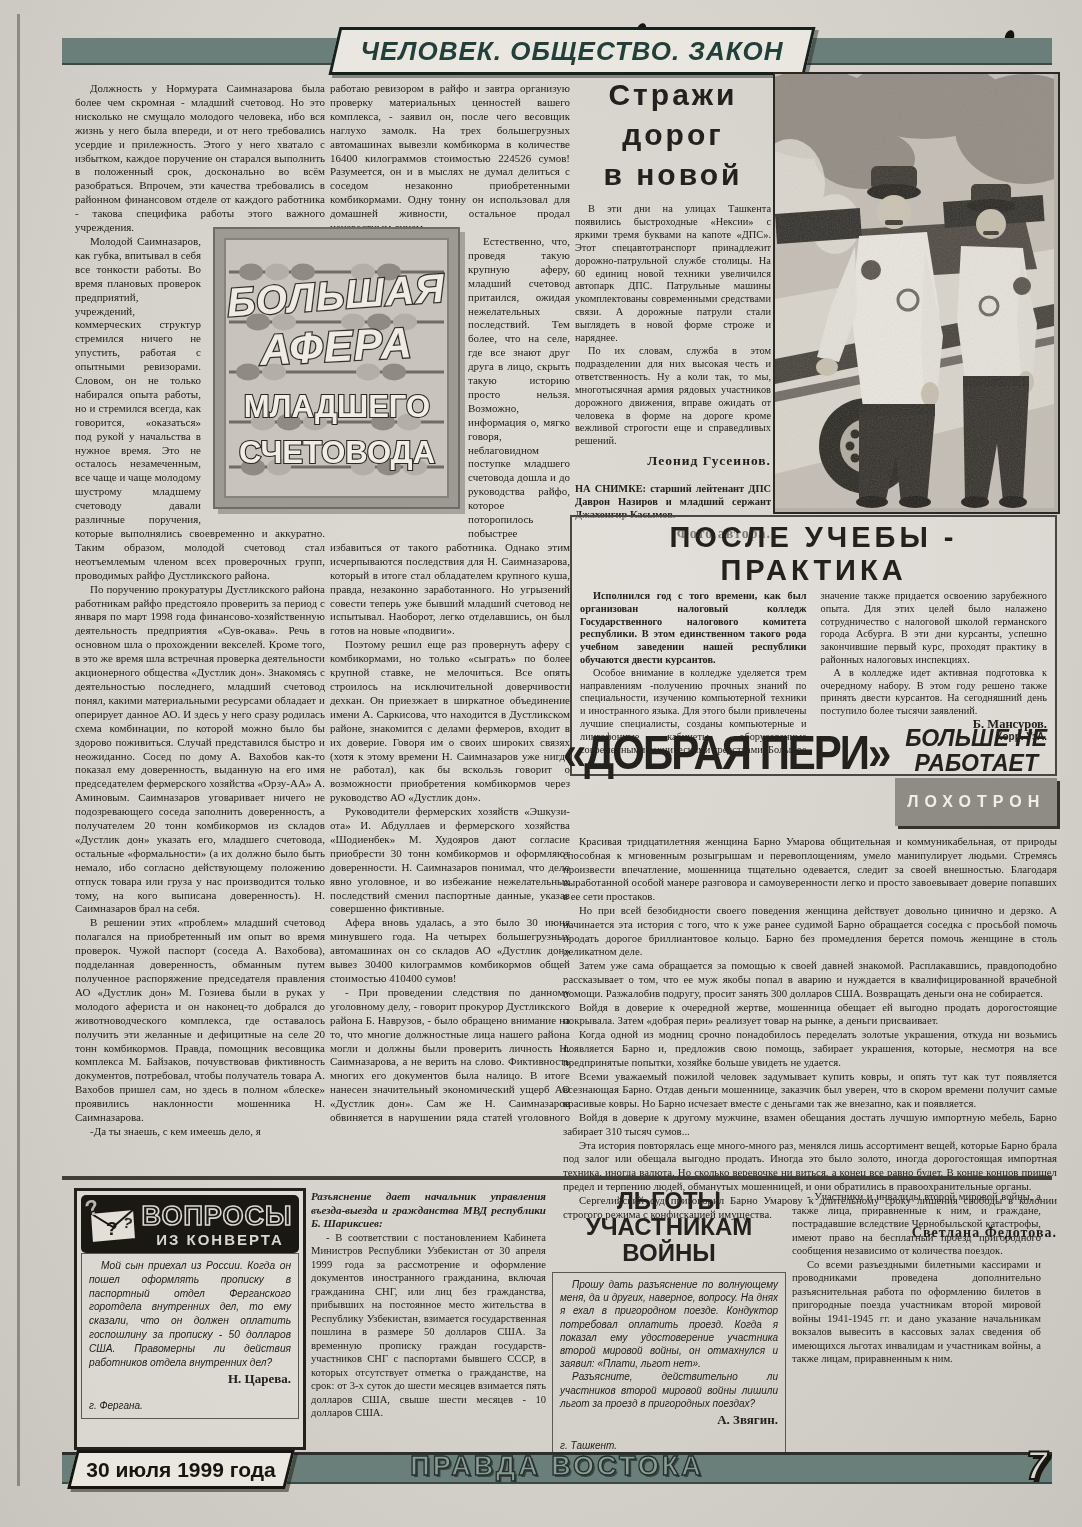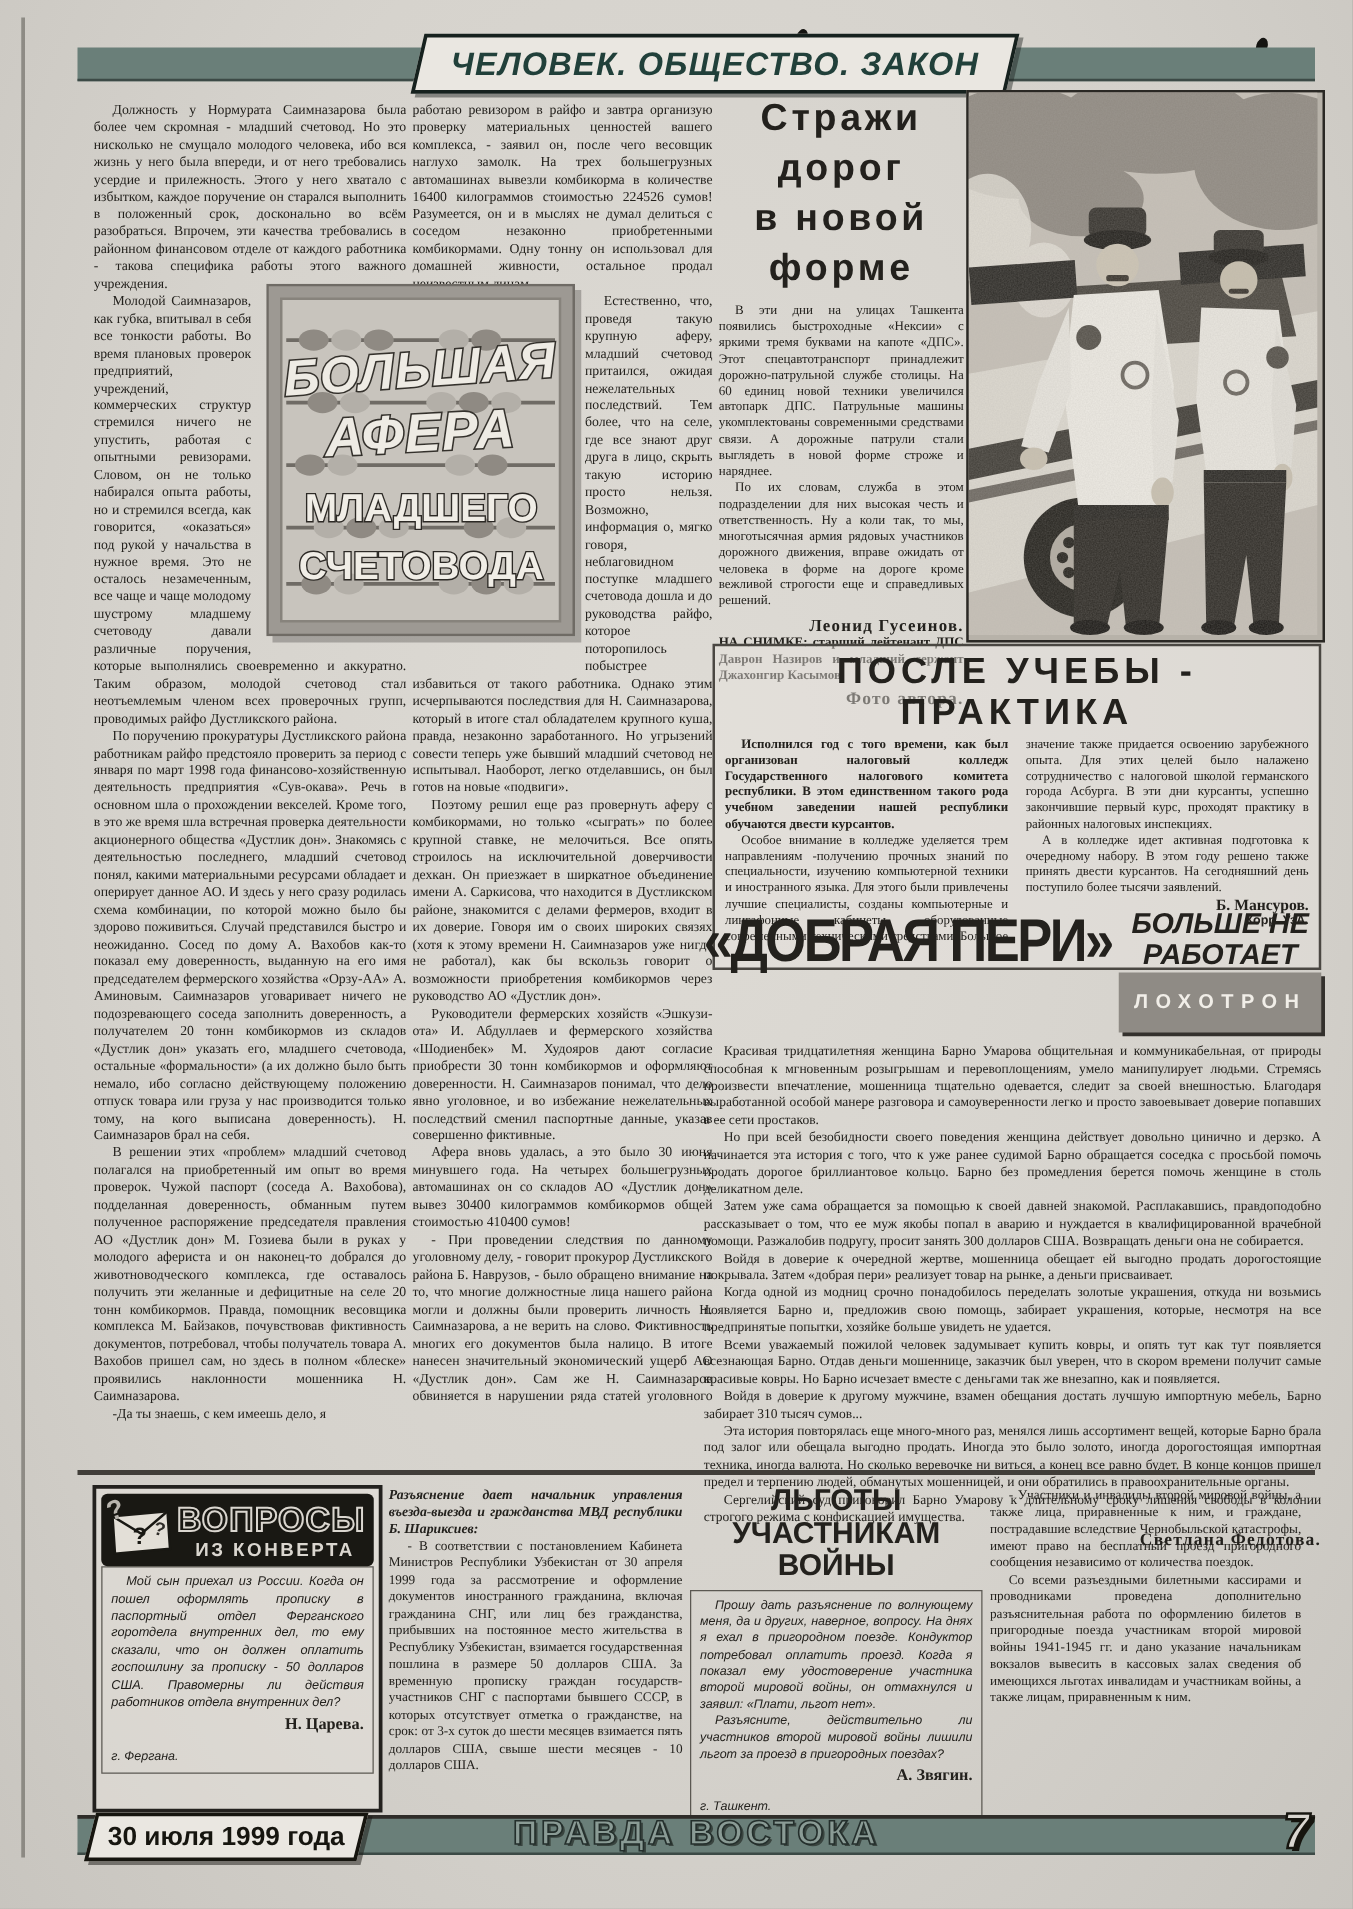--- a/index.html
+++ b/index.html
@@ -32,21 +32,21 @@
   
   .graphic{position:absolute;left:213px;top:227px;width:247px;height:282px;box-shadow:5px 5px 0 rgba(70,67,62,.35);}
 
   
   #patrol{left:575px;top:75px;width:196px;height:445px;}
   .patrol-title div{font-family:"Liberation Sans",sans-serif;font-weight:900;font-size:30px;line-height:40px;
     text-align:center;letter-spacing:3px;}
   .patrol-body{font-size:10.4px;line-height:12.9px;text-align:justify;margin-top:8px;}
   .patrol-body p{margin:0;text-indent:13px;}
   .p-byline{text-align:right;font-weight:bold;font-size:13.5px;margin-top:5px;letter-spacing:1px;}
-  .p-caption{font-weight:bold;font-size:10.4px;line-height:12.9px;text-align:justify;margin-top:0;}
+  .p-caption{font-weight:bold;font-size:10.4px;line-height:12.9px;text-align:justify;margin-top:14px;}
   .p-credit{text-align:right;font-weight:bold;font-size:14px;margin-top:4px;letter-spacing:1px;}
 
   
   .photo{position:absolute;left:773px;top:72px;width:283px;height:438px;border:2px solid #2a2824;background:#b7b2a9;}
 
   
   #college{position:absolute;left:570px;top:515px;width:487px;height:261px;border:2px solid #4a4742;
     padding:4px 8px 4px 8px;box-sizing:border-box;background:rgba(232,229,223,.45);}
   .college-title{font-family:"Liberation Sans",sans-serif;font-weight:900;font-size:29px;letter-spacing:4px;
     text-align:center;line-height:33px;}
@@ -186,21 +186,20 @@
         <text x="124" y="236" font-size="31">СЧЕТОВОДА</text>
       </g>
     </svg>
   </div>
 
   <div class="col" id="patrol">
     <div class="patrol-title">
       <div>Стражи</div>
       <div>дорог</div>
       <div>в новой</div>
-      <div>форме</div>
     </div>
     <div class="patrol-body">
       <p>В эти дни на улицах Ташкента появились быстроходные «Нексии» с яркими тремя буквами на капоте «ДПС». Этот спецавтотранспорт принадлежит дорожно-патрульной службе столицы. На 60 единиц новой техники увеличился автопарк ДПС. Патрульные машины укомплектованы современными средствами связи. А дорожные патрули стали выглядеть в новой форме строже и наряднее.</p>
       <p>По их словам, служба в этом подразделении для них высокая честь и ответственность. Ну а коли так, то мы, многотысячная армия рядовых участников дорожного движения, вправе ожидать от человека в форме на дороге кроме вежливой строгости еще и справедливых решений.</p>
     </div>
     <div class="p-byline">Леонид Гусеинов.</div>
     <div class="p-caption">НА СНИМКЕ: старший лейтенант ДПС Даврон Назиров и младший сержант Джахонгир Касымов.</div>
     <div class="p-credit">Фото автора.</div>
   </div>
 

